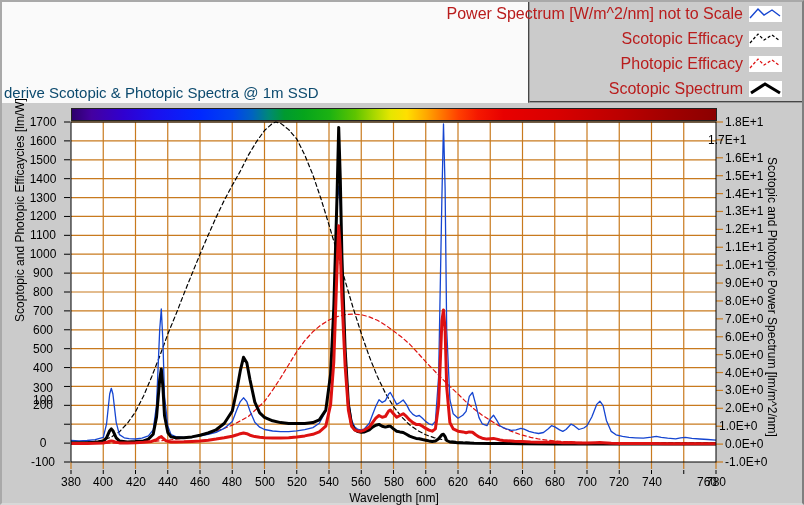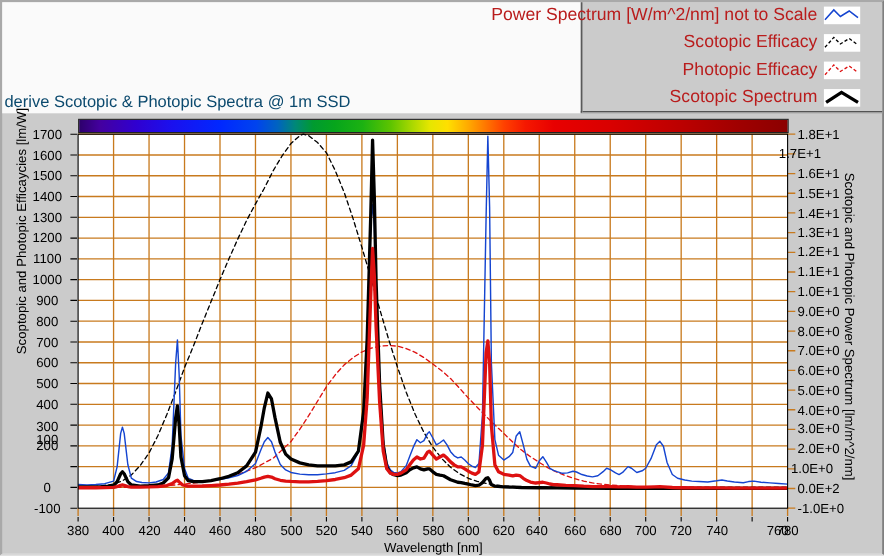--- a/index.html
+++ b/index.html
@@ -279,21 +279,21 @@
       <div class="tick-label yr" style="left: 723px; top: 257px;">1.0E+1</div>
       <div class="tick-label yr" style="left: 723px; top: 275px;">9.0E+0</div>
       <div class="tick-label yr" style="left: 723px; top: 293px;">8.0E+0</div>
       <div class="tick-label yr" style="left: 723px; top: 311px;">7.0E+0</div>
       <div class="tick-label yr" style="left: 723px; top: 329px;">6.0E+0</div>
       <div class="tick-label yr" style="left: 723px; top: 347px;">5.0E+0</div>
       <div class="tick-label yr" style="left: 723px; top: 365px;">4.0E+0</div>
       <div class="tick-label yr" style="left: 723px; top: 382px;">3.0E+0</div>
       <div class="tick-label yr" style="left: 723px; top: 400px;">2.0E+0</div>
       <div class="tick-label yr" style="left: 717px; top: 418px;">1.0E+0</div>
-      <div class="tick-label yr" style="left: 723px; top: 436px;">0.0E+2</div>
+      <div class="tick-label yr" style="left: 723px; top: 436px;">0.0E+0</div>
       <div class="tick-label yr" style="left: 723px; top: 454px;">-1.0E+0</div>
       <div class="tick-label xt" style="left: 52px; top: 474px; width: 34px;">380</div>
       <div class="tick-label xt" style="left: 84px; top: 474px; width: 34px;">400</div>
       <div class="tick-label xt" style="left: 117px; top: 474px; width: 34px;">420</div>
       <div class="tick-label xt" style="left: 149px; top: 474px; width: 34px;">440</div>
       <div class="tick-label xt" style="left: 181px; top: 474px; width: 34px;">460</div>
       <div class="tick-label xt" style="left: 213px; top: 474px; width: 34px;">480</div>
       <div class="tick-label xt" style="left: 246px; top: 474px; width: 34px;">500</div>
       <div class="tick-label xt" style="left: 278px; top: 474px; width: 34px;">520</div>
       <div class="tick-label xt" style="left: 310px; top: 474px; width: 34px;">540</div>

